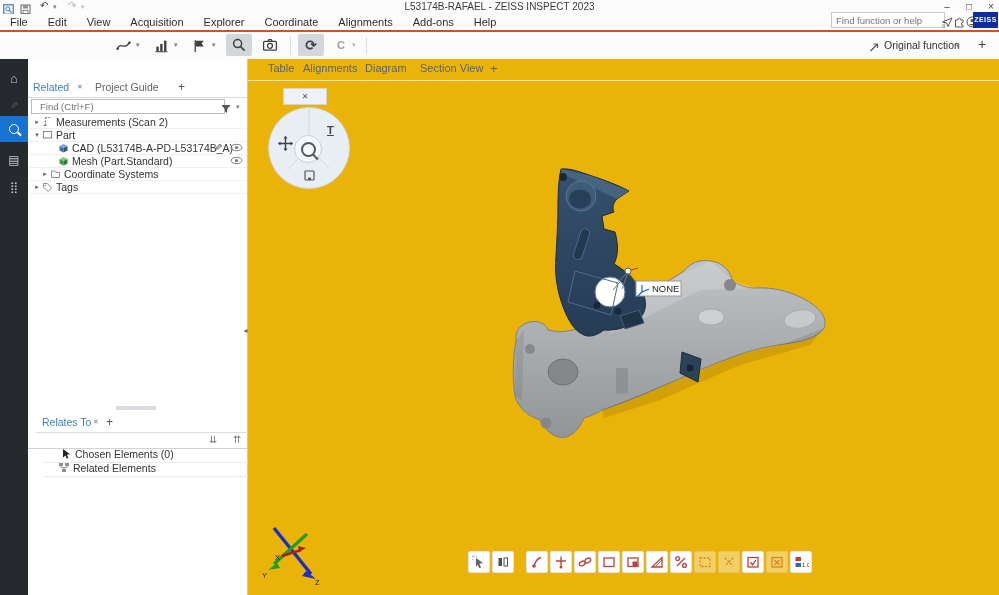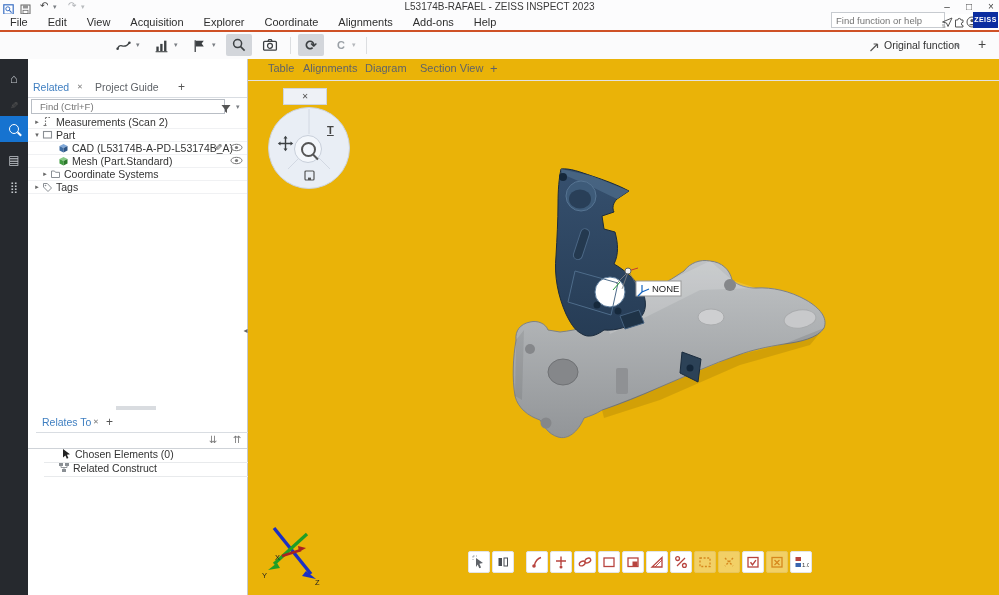--- a/index.html
+++ b/index.html
@@ -344,21 +344,21 @@
     <div class="rel-row" style="top:403px">
       <span style="width:14px;flex:0 0 auto"></span>
       <span class="ticon">
           <svg width="12" height="11" viewBox="0 0 12 11">
             <rect x="1" y="1" width="4" height="3" fill="#8a8f94"></rect>
             <rect x="7" y="1" width="4" height="3" fill="#8a8f94"></rect>
             <rect x="4" y="7" width="4" height="3" fill="#8a8f94"></rect>
             <path d="M3 4v1.5h6V4M6 5.5V7" fill="none" stroke="#8a8f94" stroke-width=".9"></path>
           </svg>
         </span>
-      <span>Related Construct</span>
+      <span>Related Elements</span>
     </div>
   </div>
 
   <span id="panel-collapse" class="abs">◂</span>
 
   <div id="viewport" class="abs">
     <div id="vtabs">
       <span class="vtab" style="left:20px">Table</span>
       <span class="vtab" style="left:55px">Alignments</span>
       <span class="vtab" style="left:117px">Diagram</span>

